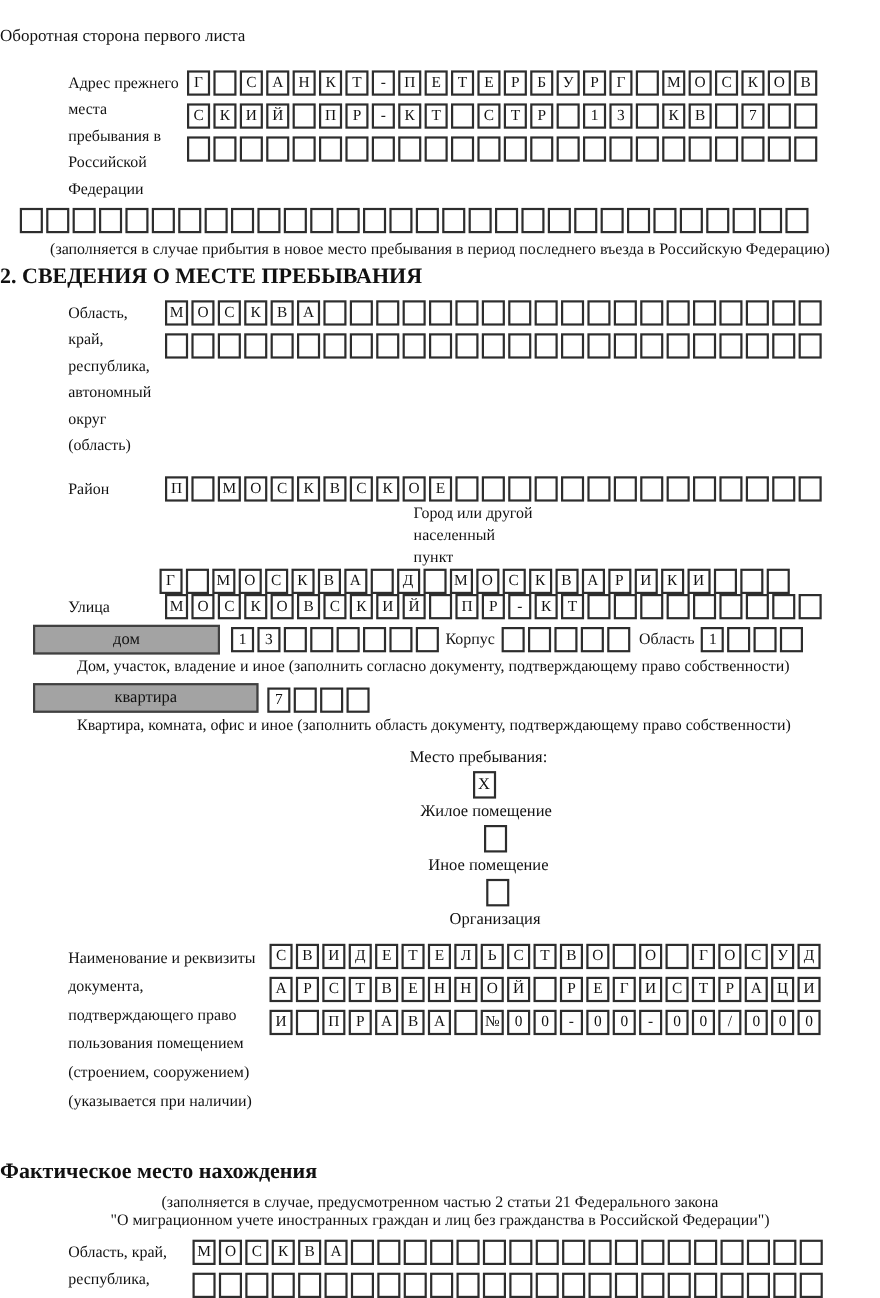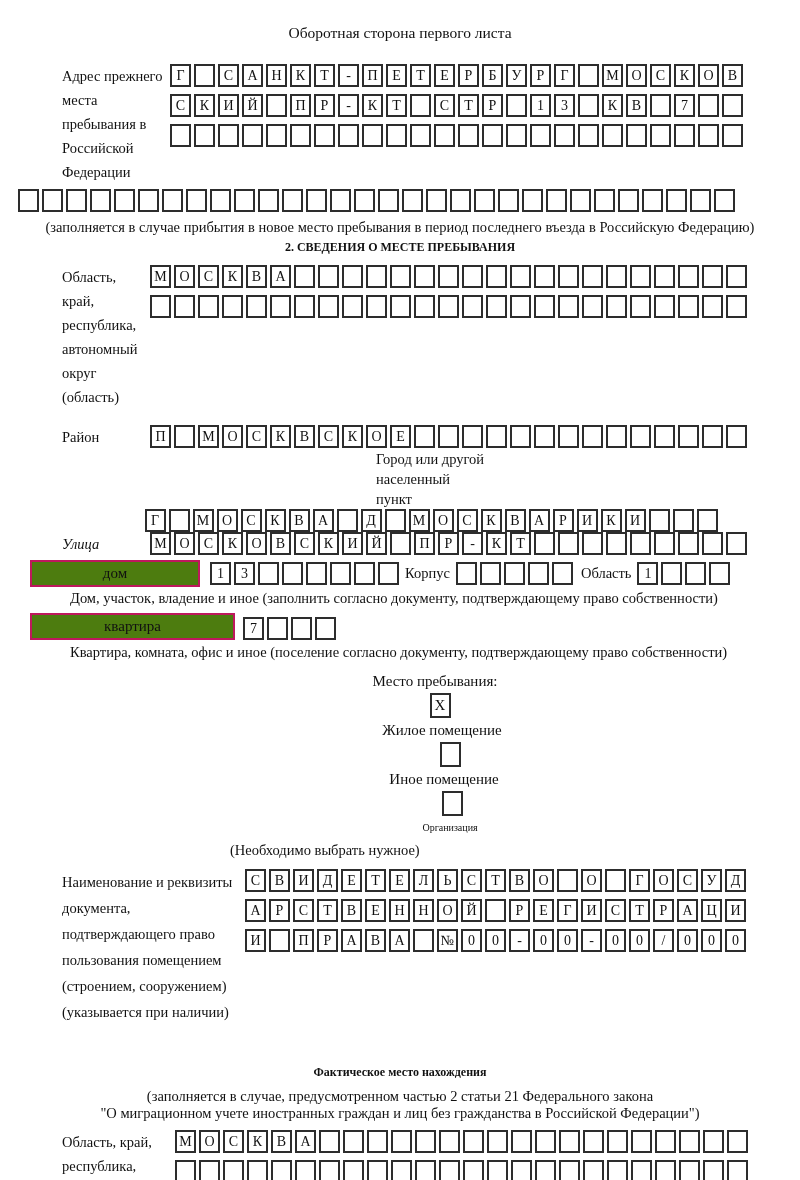--- a/index.html
+++ b/index.html
@@ -4,43 +4,43 @@
 <style>
   * { margin:0; padding:0; box-sizing:border-box; }
   html,body { background:#fff; }
   body {
     width:800px; height:1180px;
     font-family:"Liberation Serif", serif;
     color:#111; overflow:hidden;
   }
   .page { position:relative; width:800px; height:1180px; padding-top:24px; background:#fff; }
 
-  .header-note { text-align:center; font-size:15.5px; }
+  .header-note { text-align:left; font-size:15.5px; }
 
   .frow { display:flex; align-items:flex-start; padding-left:62px; }
   .frow.vcenter { align-items:center;flex-direction:column; }
   .flabel { font-size:14.5px; line-height:24px; flex:none; }
 
   .cellrow { display:flex; margin-bottom:7px; }
   .cellrow:last-child { margin-bottom:0; }
   .cell {
     flex:none; width:21px; height:23px; margin-right:3px;
     border:2px solid #2d2d2d; background:#fff;
     font-size:14px; line-height:19px; text-align:center;
   }
   .cell:last-child { margin-right:0; }
 
   .note { font-size:14.5px; }
   .note.center { text-align:center; }
-  .title { font-size:12px; font-weight:bold; text-align:center; }
+  .title { font-size:20px; font-weight:bold; text-align:left; }
 
   .labelbox {
-    border:2px solid #be185d; height:27px; flex:none;
+    border:2px solid #404040; height:27px; flex:none;
     display:flex; align-items:center; justify-content:center;
-    font-size:15px; background:#4d7c0f;
+    font-size:15px; background:#a3a3a3;
   }
   .inline-lbl { font-size:14.5px; line-height:27px; flex:none; }
 
   .cbox {
     flex:none; width:21px; height:25px; border:2px solid #2d2d2d;
     font-size:15px; line-height:21px; text-align:center; background:#fff;
   }
 </style>
 </head>
 <body>
@@ -283,21 +283,21 @@
         <span class="cell">И</span>
         <span class="cell">К</span>
         <span class="cell">И</span>
         <span class="cell"></span>
         <span class="cell"></span>
         <span class="cell"></span>
       </div>
   </div>
 
   <div class="frow">
-    <div class="flabel" style="width:88px;font-style:italic;">Улица</div>
+    <div class="flabel" style="width:88px;">Улица</div>
     <div class="cellrow">
         <span class="cell">М</span>
         <span class="cell">О</span>
         <span class="cell">С</span>
         <span class="cell">К</span>
         <span class="cell">О</span>
         <span class="cell">В</span>
         <span class="cell">С</span>
         <span class="cell">К</span>
         <span class="cell">И</span>
@@ -352,32 +352,31 @@
 
   <div style="display:flex; align-items:flex-end; padding-left:30px; margin-top:6px;">
     <div class="labelbox" style="width:205px;">квартира</div>
     <div class="cellrow" style="margin:0 0 0 8px;">
         <span class="cell">7</span>
         <span class="cell"></span>
         <span class="cell"></span>
         <span class="cell"></span>
       </div>
   </div>
-  <div class="note" style="padding-left:70px; margin-top:4px;">Квартира, комната, офис и иное (поселение согласно документу, подтверждающему право собственности)</div>
+  <div class="note" style="padding-left:70px; margin-top:4px;">Квартира, комната, офис и иное (заполнить область документу, подтверждающему право собственности)</div>
 
   <div style="display:flex; align-items:center; padding-left:70px; margin-top:8px;flex-direction:column;">
     <span class="flabel" style="font-size:15px;">Место пребывания:</span>
     <span class="cbox" style="margin-left:10px;">X</span>
     <span class="flabel" style="font-size:15px; margin-left:14px;">Жилое помещение</span>
     <span class="cbox" style="margin-left:30px;"></span>
     <span class="flabel" style="font-size:15px; margin-left:18px;">Иное помещение</span>
     <span class="cbox" style="margin-left:34px;"></span>
-    <span class="flabel" style="font-size:10px; margin-left:30px;">Организация</span>
-  </div>
-  <div class="note" style="margin-left:230px; margin-top:2px;">(Необходимо выбрать нужное)</div>
+    <span class="flabel" style="font-size:15px; margin-left:30px;">Организация</span>
+  </div>
 
   <div class="frow" style="margin-top:10px;">
     <div class="flabel" style="width:183px; line-height:26px;">Наименование и реквизиты документа, подтверждающего право пользования помещением (строением, сооружением) (указывается при наличии)</div>
     <div>
       <div class="cellrow">
           <span class="cell">С</span>
           <span class="cell">В</span>
           <span class="cell">И</span>
           <span class="cell">Д</span>
           <span class="cell">Е</span>

